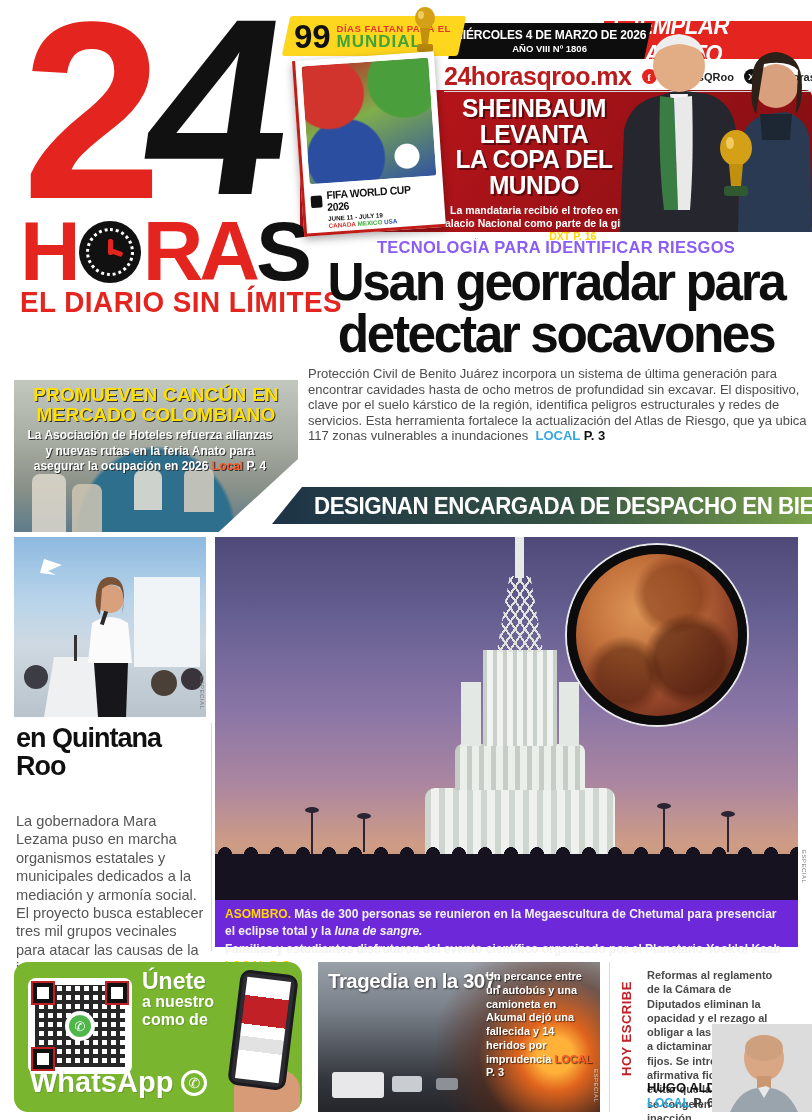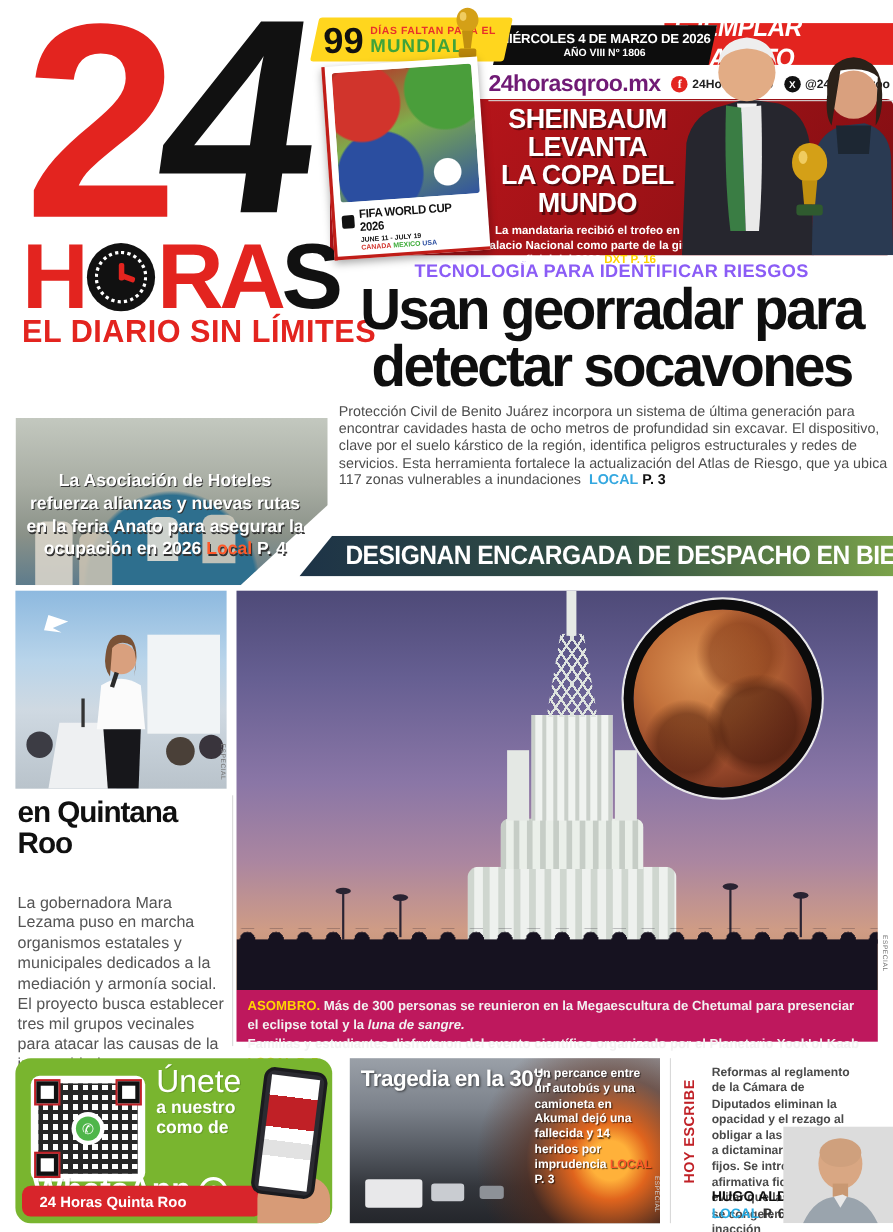--- a/index.html
+++ b/index.html
@@ -33,21 +33,21 @@
   .cd-l2 { font-size:17px; font-weight:900; color:#3fa33a; letter-spacing:1px; line-height:.9;}
   .trophy-icon { left:408px; top:6px; z-index:6;}
   .datebar { left:452px; top:23px; width:196px; height:36px; background:#0d0d0d; transform:skewX(-12deg); z-index:4; display:flex; flex-direction:column; align-items:center; justify-content:center;}
   .datebar-in { transform:skewX(12deg); text-align:center; color:#fff;}
   .date-l1 { font-size:12px; font-weight:800; letter-spacing:-.2px;}
   .date-l2 { font-size:9.5px; font-weight:700; margin-top:1px;}
   .freebar { left:604px; top:21px; width:208px; height:38px; background:#e3241f; z-index:3; display:flex; align-items:center; justify-content:center;}
   .freebar span { color:#fff; font-weight:900; font-style:italic; font-size:24px; letter-spacing:-.5px; transform:scaleX(.92);}
 
   .webstrip { left:444px; top:62px; width:368px; height:30px; z-index:3; display:flex; align-items:center; gap:10px; border-bottom:1px solid #d8d8d8;}
-  .website { font-size:21px; font-weight:900; color:#701a75; letter-spacing:-.5px;}
+  .website { font-size:25px; font-weight:900; color:#b91c1c; letter-spacing:-.5px;}
   .soc { display:flex; align-items:center; gap:4px; font-size:11px; font-weight:700; color:#222;}
   .fb-badge { width:15px; height:15px; border-radius:50%; background:#e3241f; color:#fff; font-size:11px; font-weight:900; display:flex; align-items:center; justify-content:center; font-family:"Liberation Serif",serif;}
   .x-badge { width:15px; height:15px; border-radius:50%; background:#111; color:#fff; font-size:9px; font-weight:900; display:flex; align-items:center; justify-content:center;}
 
   
   .redpanel { left:300px; top:90px; width:512px; height:142px; border-radius:6px; z-index:1;
     background:linear-gradient(125deg,#c4161c 0%,#a61318 45%,#7f0e12 100%);}
   .sheincopy { left:436px; top:96px; width:196px; z-index:2; text-align:center;}
   .shein-line { font-size:25px; font-weight:900; color:#fff; letter-spacing:-.5px; line-height:1.02; text-shadow:2px 2px 0 #5c0a0d; transform:scaleX(.98);}
   .shein-deck { margin-top:6px; font-size:10.5px; font-weight:700; color:#fff; line-height:1.25;}
@@ -80,21 +80,21 @@
   .sec-blue { color:#35a8e0; font-weight:900;}
   .pg-black { color:#111; font-weight:900;}
 
   
   .promo { left:14px; top:380px; width:284px; height:152px; z-index:1;
     clip-path:polygon(0 0,100% 0,100% 52%,72% 100%,0 100%);
     background:
       radial-gradient(ellipse at 50% 100%, #2e6f8e 0 38%, transparent 40%),
       linear-gradient(180deg,#c3c8bf 0%,#a8ada3 40%,#8a9188 70%,#5e7c8c 100%);}
   .promo-title { left:14px; top:385px; width:284px; text-align:center; z-index:2; font-size:19px; font-weight:900; color:#ffe000; line-height:1.05; letter-spacing:.2px; text-shadow:1px 1px 0 #333;}
-  .promo-deck { left:24px; top:428px; width:252px; text-align:center; z-index:2; font-size:16px; font-weight:800; color:#fff; line-height:1.3; text-shadow:1px 1px 0 #333;}
+  .promo-deck { left:24px; top:428px; width:252px; text-align:center; z-index:2; font-size:12px; font-weight:800; color:#fff; line-height:1.3; text-shadow:1px 1px 0 #333;}
   .promo-deck .sec { color:#ff5a2a; font-weight:900;}
   .promo-fig { position:absolute; border-radius:8px 8px 0 0; background:#e8e4da; opacity:.85;}
 
   
   .banner { left:272px; top:487px; width:540px; height:37px; z-index:3;
     clip-path:polygon(30px 0,100% 0,100% 100%,0 100%);
     background:linear-gradient(90deg,#1d3347 0%,#355243 55%,#7aa24a 100%);
     display:flex; align-items:center; padding-left:42px; gap:10px;}
   .banner-text { color:#fff; font-size:24px; font-weight:900; letter-spacing:-.5px; transform:scaleX(.93); transform-origin:left; white-space:nowrap;}
 
@@ -129,37 +129,37 @@
   .t-glow { position:absolute; bottom:36px; left:70px; width:80px; height:60px; background:radial-gradient(ellipse at 50% 100%,#f0b078 0 40%,transparent 70%); opacity:.8;}
   .lamp { position:absolute; width:2px; background:#2a2433;}
   .lamp::before { content:""; position:absolute; top:-5px; left:-6px; width:14px; height:6px; border-radius:50%; background:#2a2433;}
   .moon { position:absolute; left:352px; top:8px; width:180px; height:180px; border-radius:50%;
     border:9px solid #0b0b0b; box-shadow:0 0 0 2px #e8e8e8;
     background:
       radial-gradient(circle at 70% 65%, rgba(60,20,8,.55) 0 22%, transparent 30%),
       radial-gradient(circle at 30% 75%, rgba(70,25,10,.5) 0 16%, transparent 24%),
       radial-gradient(circle at 60% 25%, rgba(120,50,20,.5) 0 18%, transparent 26%),
       radial-gradient(circle at 38% 35%, #dd9557 0%, #c2703a 35%, #95472a 62%, #6b2c18 85%, #54220f 100%);}
-  .caption { left:215px; top:900px; width:583px; height:47px; background:#be185d; padding:6px 10px; font-size:12px; color:#f2f2f2; line-height:1.45; font-weight:600;}
+  .caption { left:215px; top:900px; width:583px; height:47px; background:#6d28d9; padding:6px 10px; font-size:12px; color:#f2f2f2; line-height:1.45; font-weight:600;}
   .caption .lbl { color:#ffd400; font-weight:900;}
   .caption .ital { font-style:italic;}
   .caption .sec { color:#ffd400; font-weight:900;}
 
   
   .wa-box { left:14px; top:962px; width:288px; height:150px; background:#79b52f; border-radius:14px; overflow:hidden;}
   .qr { position:absolute; left:14px; top:16px; width:104px; height:96px; background:#fff; border-radius:8px; padding:7px;}
   .qr-grid { width:100%; height:100%; position:relative; opacity:.95;
     background:
       repeating-linear-gradient(0deg,#1c1c1c 0 4px,transparent 4px 9px),
       repeating-linear-gradient(90deg,#1c1c1c 0 4px,transparent 4px 9px);}
   .qr-f { position:absolute; width:20px; height:20px; background:#fff; border:4px solid #111; box-shadow:0 0 0 2px #c02026;}
   .qr-c { position:absolute; left:50%; top:50%; transform:translate(-50%,-50%); width:30px; height:30px; border-radius:50%; background:#fff; display:flex; align-items:center; justify-content:center;}
   .qr-c span { width:22px; height:22px; border-radius:50%; background:#4fb64a; color:#fff; font-size:13px; display:flex; align-items:center; justify-content:center;}
   .wa-lines { position:absolute; left:128px; top:8px; color:#fff; text-shadow:1px 1px 0 rgba(0,0,0,.15);}
-  .wa-l1 { font-size:29px; font-weight:400; line-height:1;}
+  .wa-l1 { font-size:23px; font-weight:700; line-height:1;}
   .wa-l2 { font-size:16px; font-weight:800; line-height:1.15;}
   .wa-brand { position:absolute; left:16px; top:104px; display:flex; align-items:center; gap:8px; color:#fff;}
   .wa-brand .t { font-size:29px; font-weight:900; text-shadow:1px 1px 0 rgba(0,0,0,.15);}
   .wa-icon { width:26px; height:26px; border-radius:50%; border:3px solid #fff; display:flex; align-items:center; justify-content:center; font-size:14px; color:#fff;}
   .wa-strip { position:absolute; left:6px; right:64px; bottom:6px; height:28px; background:#d8252b; border-radius:8px; display:flex; align-items:center; padding-left:16px;}
   .wa-strip span { color:#fff; font-weight:900; font-size:13.5px;}
   .wa-phone { position:absolute; right:10px; top:10px; width:58px; height:116px; background:#2b2b31; border-radius:10px; transform:rotate(7deg); border:3px solid #1b1b1f; overflow:hidden; z-index:2;}
   .wa-screen { position:absolute; inset:4px; background:linear-gradient(180deg,#fff 0 18%,#c02026 18% 46%,#fff 46% 58%,#e2e2e2 58% 72%,#fff 72% 100%);}
   .wa-hand { position:absolute; right:2px; bottom:0; width:66px; height:42px; background:#d79b77; border-radius:20px 20px 0 0; z-index:1;}
 
@@ -291,20 +291,24 @@
     <span>Protección Civil de Benito Juárez incorpora un sistema de última generación para encontrar cavidades hasta de ocho metros de profundidad sin excavar. El dispositivo, clave por el suelo kárstico de la región, identifica peligros estructurales y redes de servicios. Esta herramienta fortalece la actualización del Atlas de Riesgo, que ya ubica 117 zonas vulnerables a inundaciones</span>&nbsp;
     <span class="sec-blue">LOCAL</span>
     <span class="pg-black">P. 3</span>
   </div>
 
   <div class="abs promo">
     <span class="promo-fig" style="left:18px;bottom:0;width:34px;height:58px;background:#ded8cc;"></span>
     <span class="promo-fig" style="left:58px;bottom:0;width:30px;height:48px;background:#cfc5b4;"></span>
     <span class="promo-fig" style="left:120px;bottom:22px;width:28px;height:40px;background:#e9e4d8;"></span>
     <span class="promo-fig" style="left:170px;bottom:20px;width:30px;height:44px;background:#d8d0c0;"></span>
+  </div>
+  <div class="abs promo-title">
+    <div>PROMUEVEN CANCÚN EN</div>
+    <div>MERCADO COLOMBIANO</div>
   </div>
   <div class="abs promo-deck">
     <span>La Asociación de Hoteles refuerza alianzas y nuevas rutas en la feria Anato para asegurar la ocupación en 2026</span>
     <span class="sec">Local</span>
     <span>P. 4</span>
   </div>
 
   <div class="abs banner">
     <span class="banner-text">DESIGNAN ENCARGADA DE DESPACHO EN BIENESTAR</span>
 
@@ -380,23 +384,20 @@
       <div class="wa-l2">como de</div>
     </div>
     <div class="wa-brand">
       <span class="t">WhatsApp</span>
       <span class="wa-icon">✆</span>
     </div>
     <div class="wa-hand"></div>
     <div class="wa-phone">
         <div class="wa-screen"></div>
       </div>
-    <div class="wa-strip">
-      <span>24 Horas Quinta Roo</span>
-    </div>
   </div>
 
   <div class="abs trag-box">
     <span class="trag-truck" style="left:14px; bottom:14px; width:52px; height:26px;"></span>
     <span class="trag-truck" style="left:74px; bottom:20px; width:30px; height:16px; background:#c9ccd1;"></span>
     <span class="trag-truck" style="left:118px; bottom:22px; width:22px; height:12px; background:#8d9197;"></span>
     <div class="trag-hl">
       <div>Tragedia en la 307:</div>
     </div>
     <div class="trag-body">

